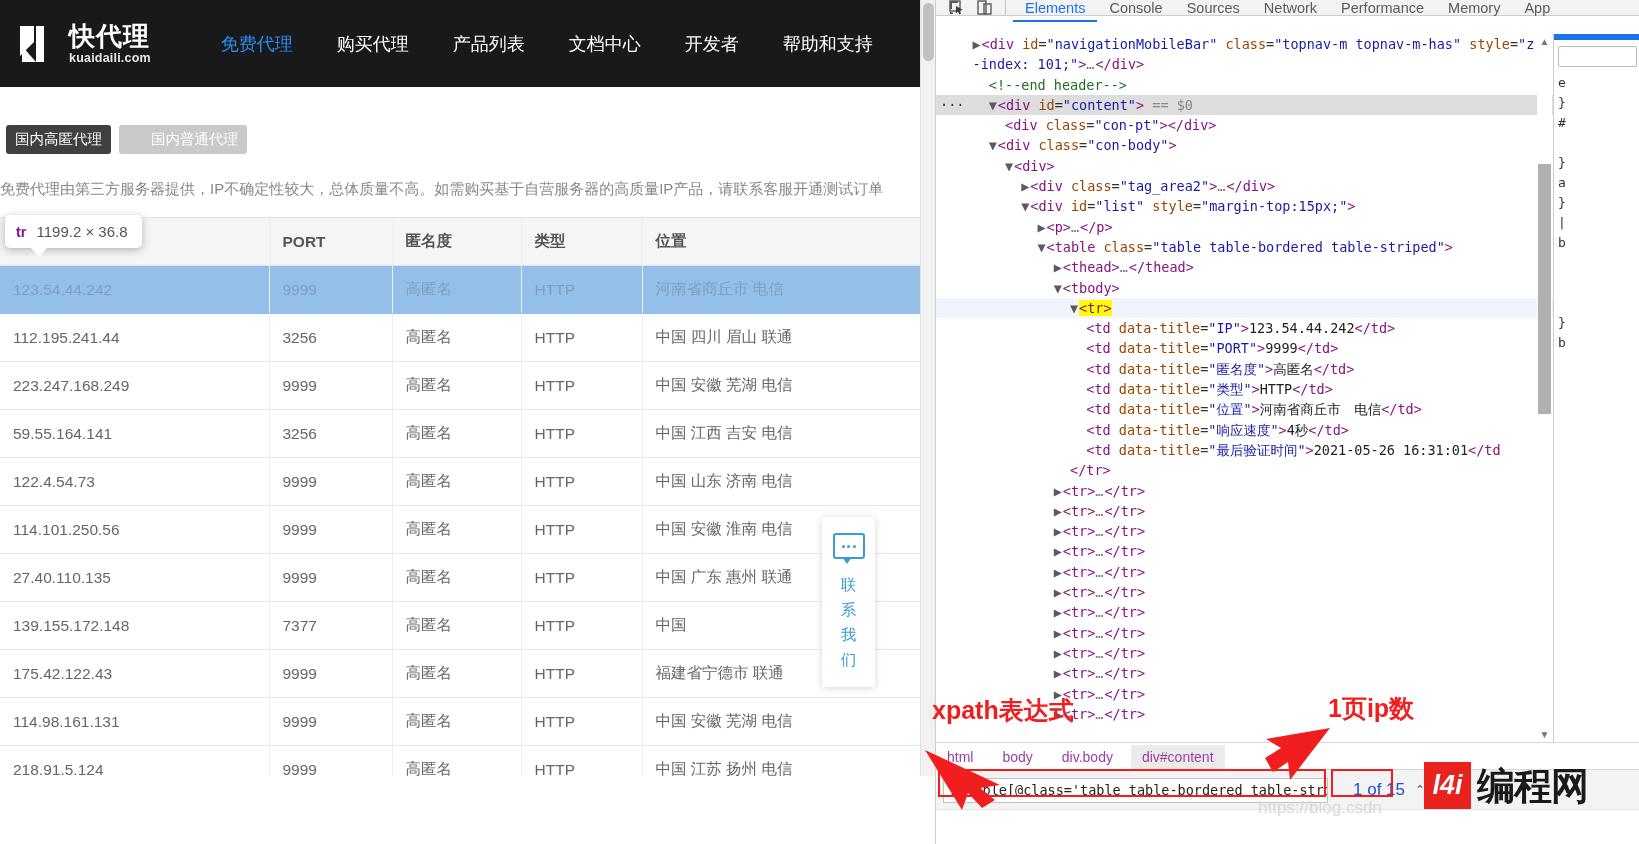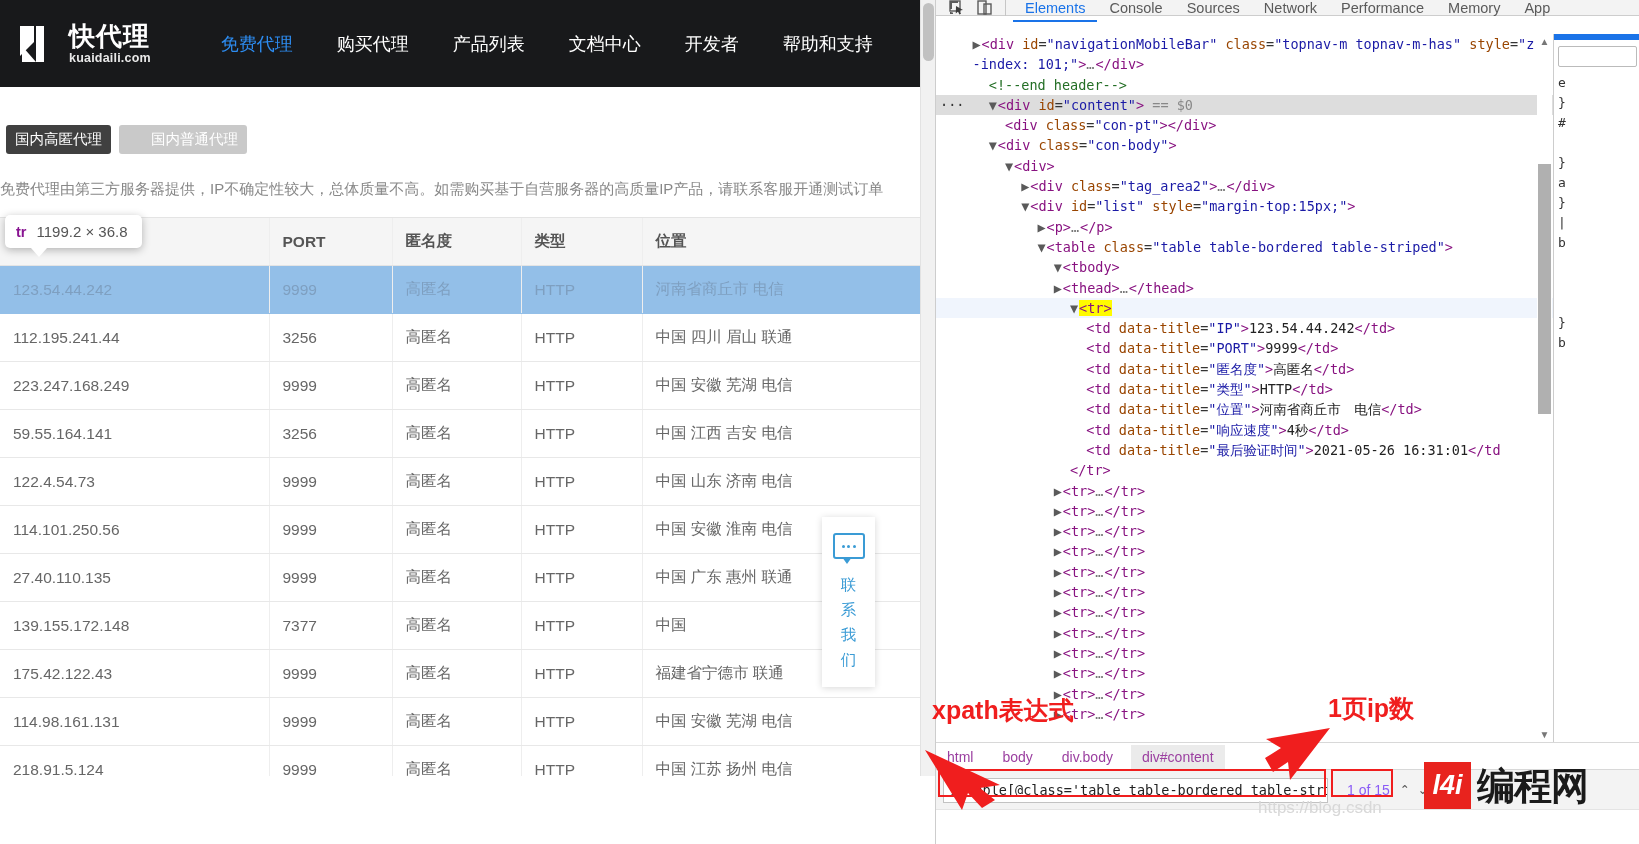--- a/index.html
+++ b/index.html
@@ -113,21 +113,21 @@
   .crumb{padding:4px 11px;color:#9b3fa0;cursor:pointer;white-space:nowrap;}
   .crumb.html{color:#9b3fa0;}
   .crumb.cur{background:#ebebeb;}
 
   .findbar{position:absolute;left:0;top:769px;width:704px;height:40px;background:#f3f3f3;border-top:1px solid #d8d8d8;display:flex;align-items:center;}
   .find-input{
     margin-left:7px;flex:0 0 385px;height:25px;border:1px solid #c2c2c2;background:#fff;
     font-family:"DejaVu Sans Mono","Liberation Mono",monospace;font-size:13.5px;color:#222;
     display:flex;align-items:center;padding-left:6px;box-sizing:border-box;white-space:nowrap;overflow:hidden;cursor:text;
   }
-  .find-count{margin-left:19px;font-size:14px;color:#8b5cf6;white-space:nowrap;}
+  .find-count{margin-left:25px;font-size:17px;color:#1d4ed8;white-space:nowrap;}
   .find-nav{margin-left:7px;font-size:12px;color:#555;cursor:pointer;width:16px;text-align:center;}
   .find-sel{margin-left:2px;width:16px;font-size:12px;color:#555;cursor:pointer;text-align:center;}
   .findbar-bottom{position:absolute;left:0;top:809px;width:704px;height:35px;background:#fff;border-top:1px solid #e4e4e4;}
 
   
   .anno{position:absolute;color:#f01e1e;font-size:25px;font-weight:bold;white-space:nowrap;z-index:60;}
   .redbox{position:absolute;border:2px solid #f01e1e;z-index:60;box-sizing:border-box;}
   svg.arrows{position:absolute;left:0;top:0;width:1639px;height:844px;z-index:59;pointer-events:none;}
 
   
@@ -338,22 +338,22 @@
     <div class="ln">    <span class="av">-index: 101;"</span><span class="pk">&gt;</span><span class="dots">…</span><span class="pk">&lt;/div&gt;</span></div>
     <div class="ln">      <span class="cm">&lt;!--end header--&gt;</span></div>
     <div class="ln gray">···   <span class="arrow">▼</span><span class="pk">&lt;div</span> <span class="at">id</span>=<span class="av">"content"</span><span class="pk">&gt;</span> <span class="gy">== $0</span></div>
     <div class="ln">        <span class="pk">&lt;div</span> <span class="at">class</span>=<span class="av">"con-pt"</span><span class="pk">&gt;&lt;/div&gt;</span></div>
     <div class="ln">      <span class="arrow">▼</span><span class="pk">&lt;div</span> <span class="at">class</span>=<span class="av">"con-body"</span><span class="pk">&gt;</span></div>
     <div class="ln">        <span class="arrow">▼</span><span class="pk">&lt;div&gt;</span></div>
     <div class="ln">          <span class="arrow">▶</span><span class="pk">&lt;div</span> <span class="at">class</span>=<span class="av">"tag_area2"</span><span class="pk">&gt;</span><span class="dots">…</span><span class="pk">&lt;/div&gt;</span></div>
     <div class="ln">          <span class="arrow">▼</span><span class="pk">&lt;div</span> <span class="at">id</span>=<span class="av">"list"</span> <span class="at">style</span>=<span class="av">"margin-top:15px;"</span><span class="pk">&gt;</span></div>
     <div class="ln">            <span class="arrow">▶</span><span class="pk">&lt;p&gt;</span><span class="dots">…</span><span class="pk">&lt;/p&gt;</span></div>
     <div class="ln">            <span class="arrow">▼</span><span class="pk">&lt;table</span> <span class="at">class</span>=<span class="av">"table table-bordered table-striped"</span><span class="pk">&gt;</span></div>
+    <div class="ln">              <span class="arrow">▶</span><span class="pk">&lt;thead&gt;</span><span class="dots">…</span><span class="pk">&lt;/thead&gt;</span></div>
     <div class="ln">              <span class="arrow">▼</span><span class="pk">&lt;tbody&gt;</span></div>
-    <div class="ln">              <span class="arrow">▶</span><span class="pk">&lt;thead&gt;</span><span class="dots">…</span><span class="pk">&lt;/thead&gt;</span></div>
     <div class="ln sel">                <span class="arrow">▼</span><span class="hlt pk">&lt;tr&gt;</span></div>
     <div class="ln">                  <span class="pk">&lt;td</span> <span class="at">data-title</span>=<span class="av">"IP"</span><span class="pk">&gt;</span><span class="tx">123.54.44.242</span><span class="pk">&lt;/td&gt;</span></div>
     <div class="ln">                  <span class="pk">&lt;td</span> <span class="at">data-title</span>=<span class="av">"PORT"</span><span class="pk">&gt;</span><span class="tx">9999</span><span class="pk">&lt;/td&gt;</span></div>
     <div class="ln">                  <span class="pk">&lt;td</span> <span class="at">data-title</span>=<span class="av">"匿名度"</span><span class="pk">&gt;</span><span class="tx">高匿名</span><span class="pk">&lt;/td&gt;</span></div>
     <div class="ln">                  <span class="pk">&lt;td</span> <span class="at">data-title</span>=<span class="av">"类型"</span><span class="pk">&gt;</span><span class="tx">HTTP</span><span class="pk">&lt;/td&gt;</span></div>
     <div class="ln">                  <span class="pk">&lt;td</span> <span class="at">data-title</span>=<span class="av">"位置"</span><span class="pk">&gt;</span><span class="tx">河南省商丘市　电信</span><span class="pk">&lt;/td&gt;</span></div>
     <div class="ln">                  <span class="pk">&lt;td</span> <span class="at">data-title</span>=<span class="av">"响应速度"</span><span class="pk">&gt;</span><span class="tx">4秒</span><span class="pk">&lt;/td&gt;</span></div>
     <div class="ln">                  <span class="pk">&lt;td</span> <span class="at">data-title</span>=<span class="av">"最后验证时间"</span><span class="pk">&gt;</span><span class="tx">2021-05-26 16:31:01</span><span class="pk">&lt;/td</span></div>
     <div class="ln">                <span class="pk">&lt;/tr&gt;</span></div>
     <div class="ln">              <span class="arrow">▶</span><span class="pk">&lt;tr&gt;</span><span class="dots">…</span><span class="pk">&lt;/tr&gt;</span></div>

